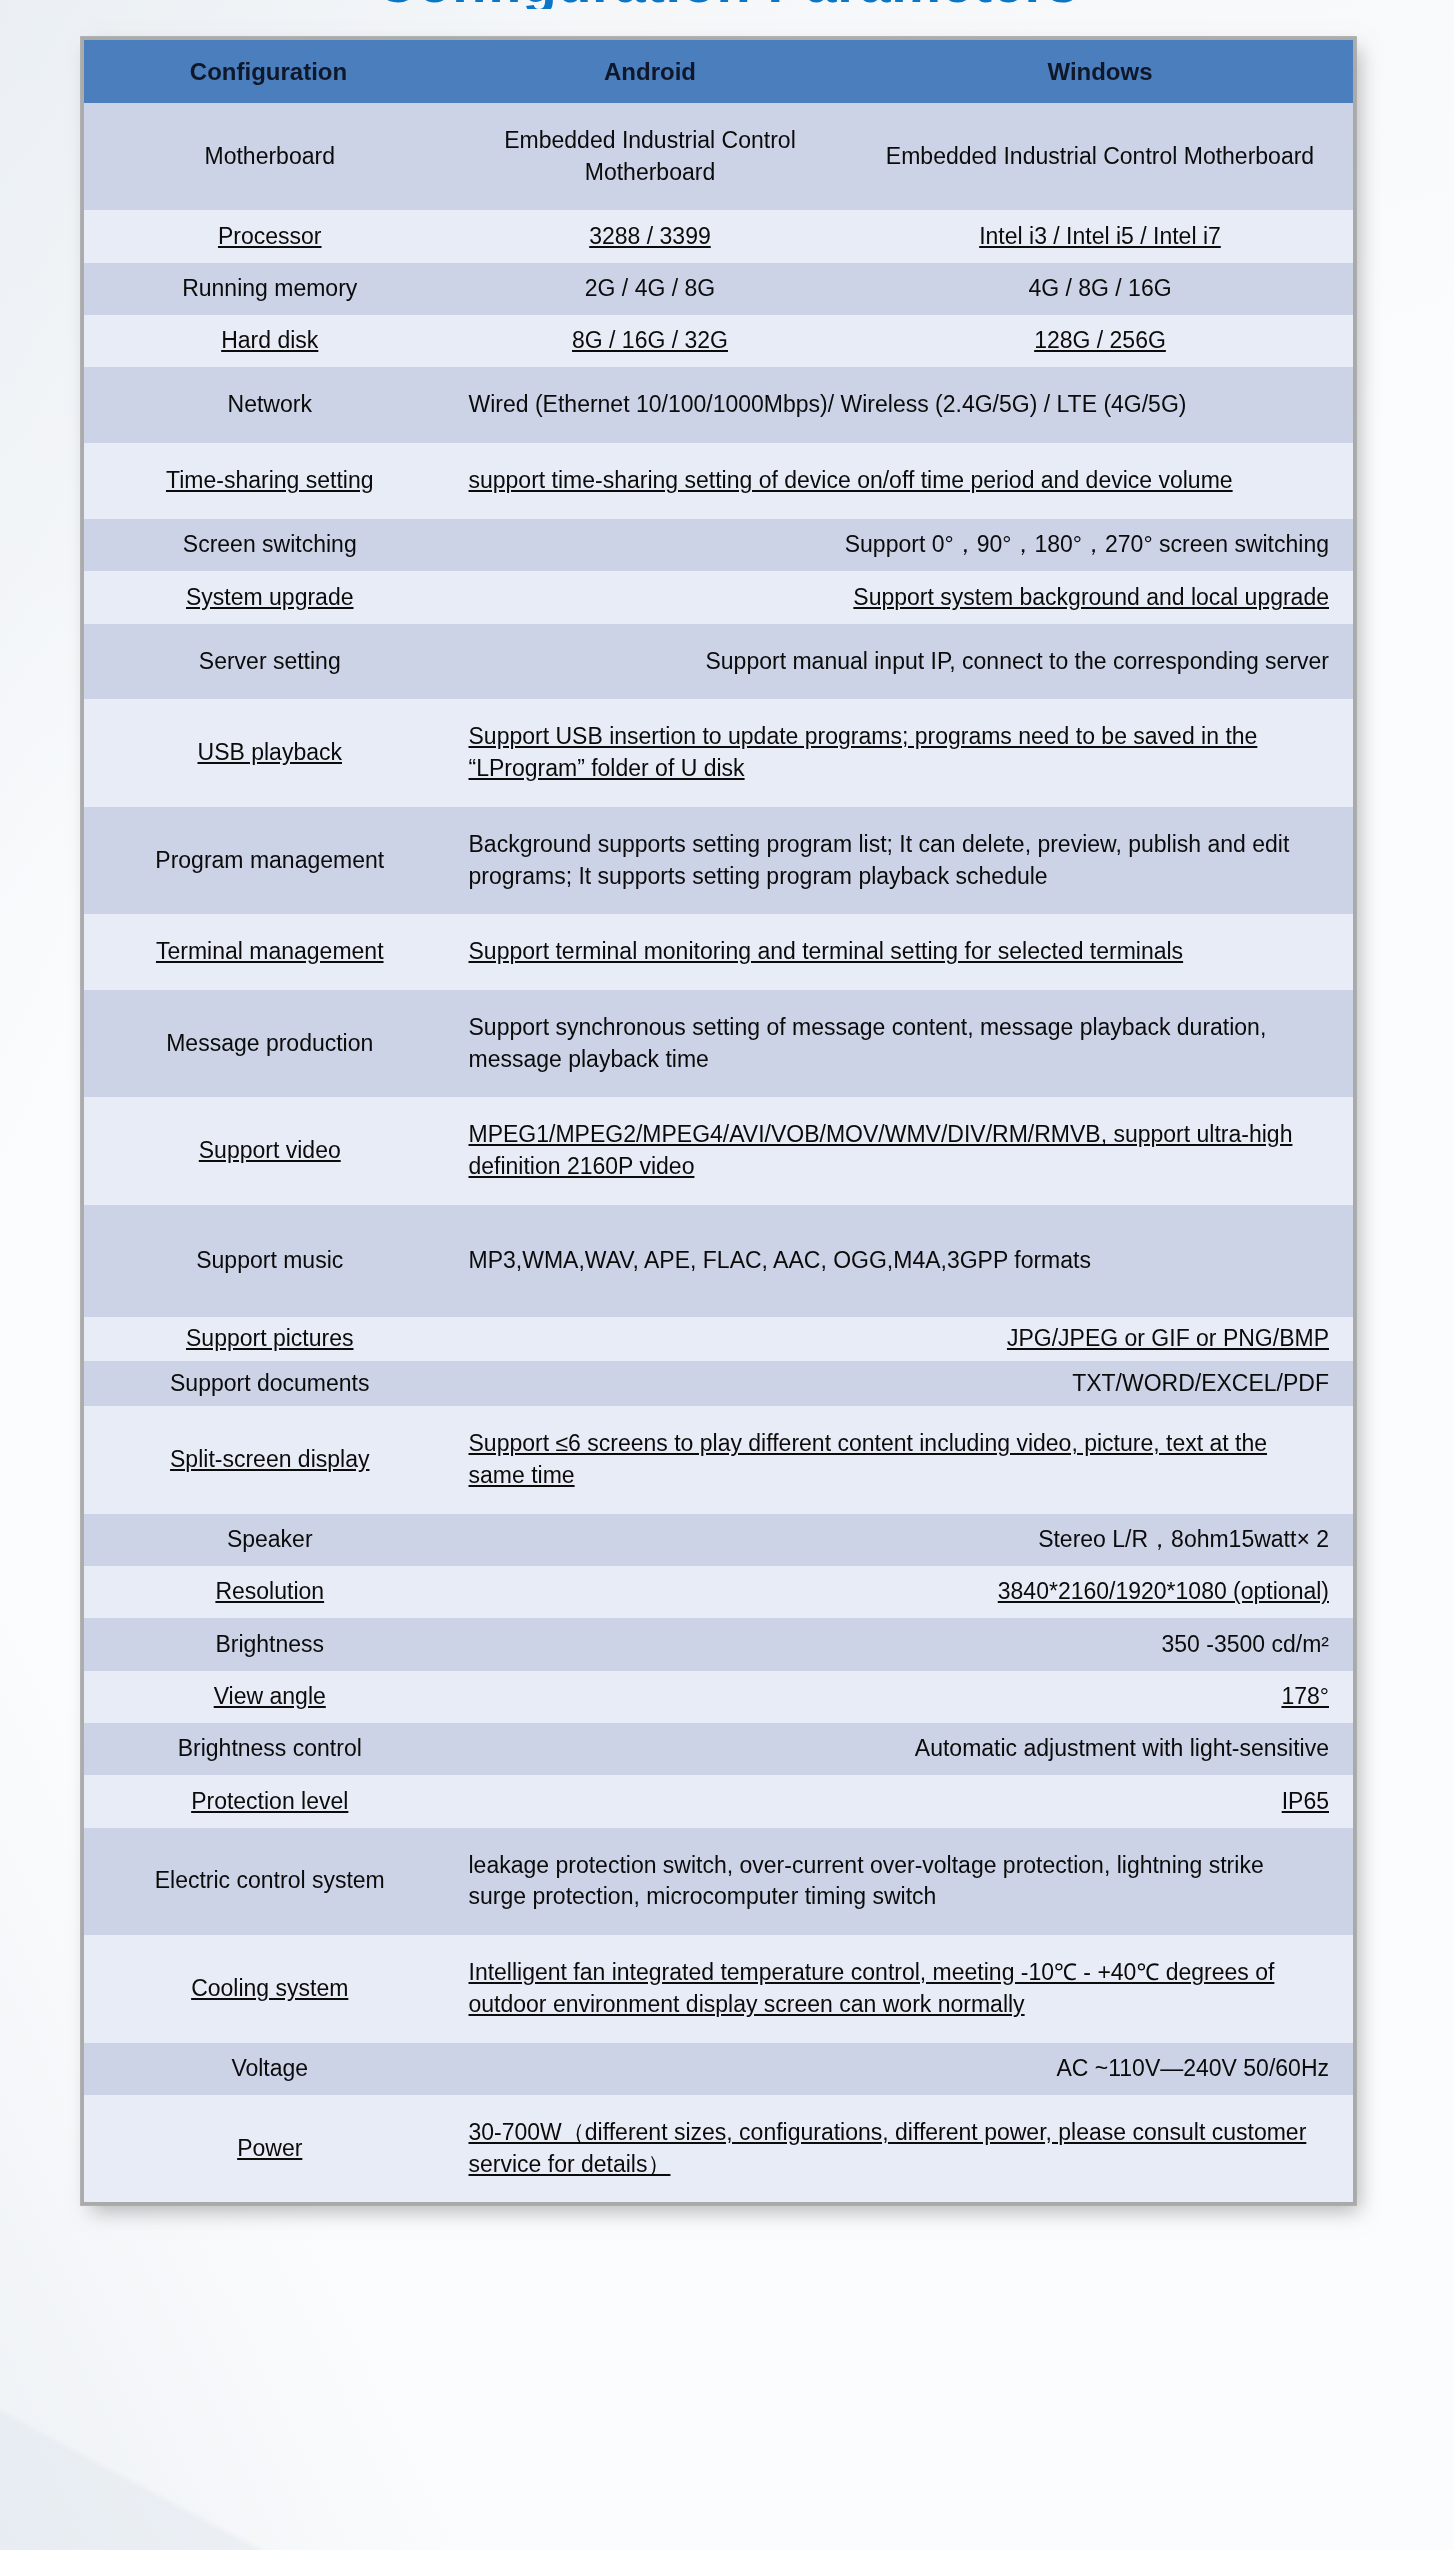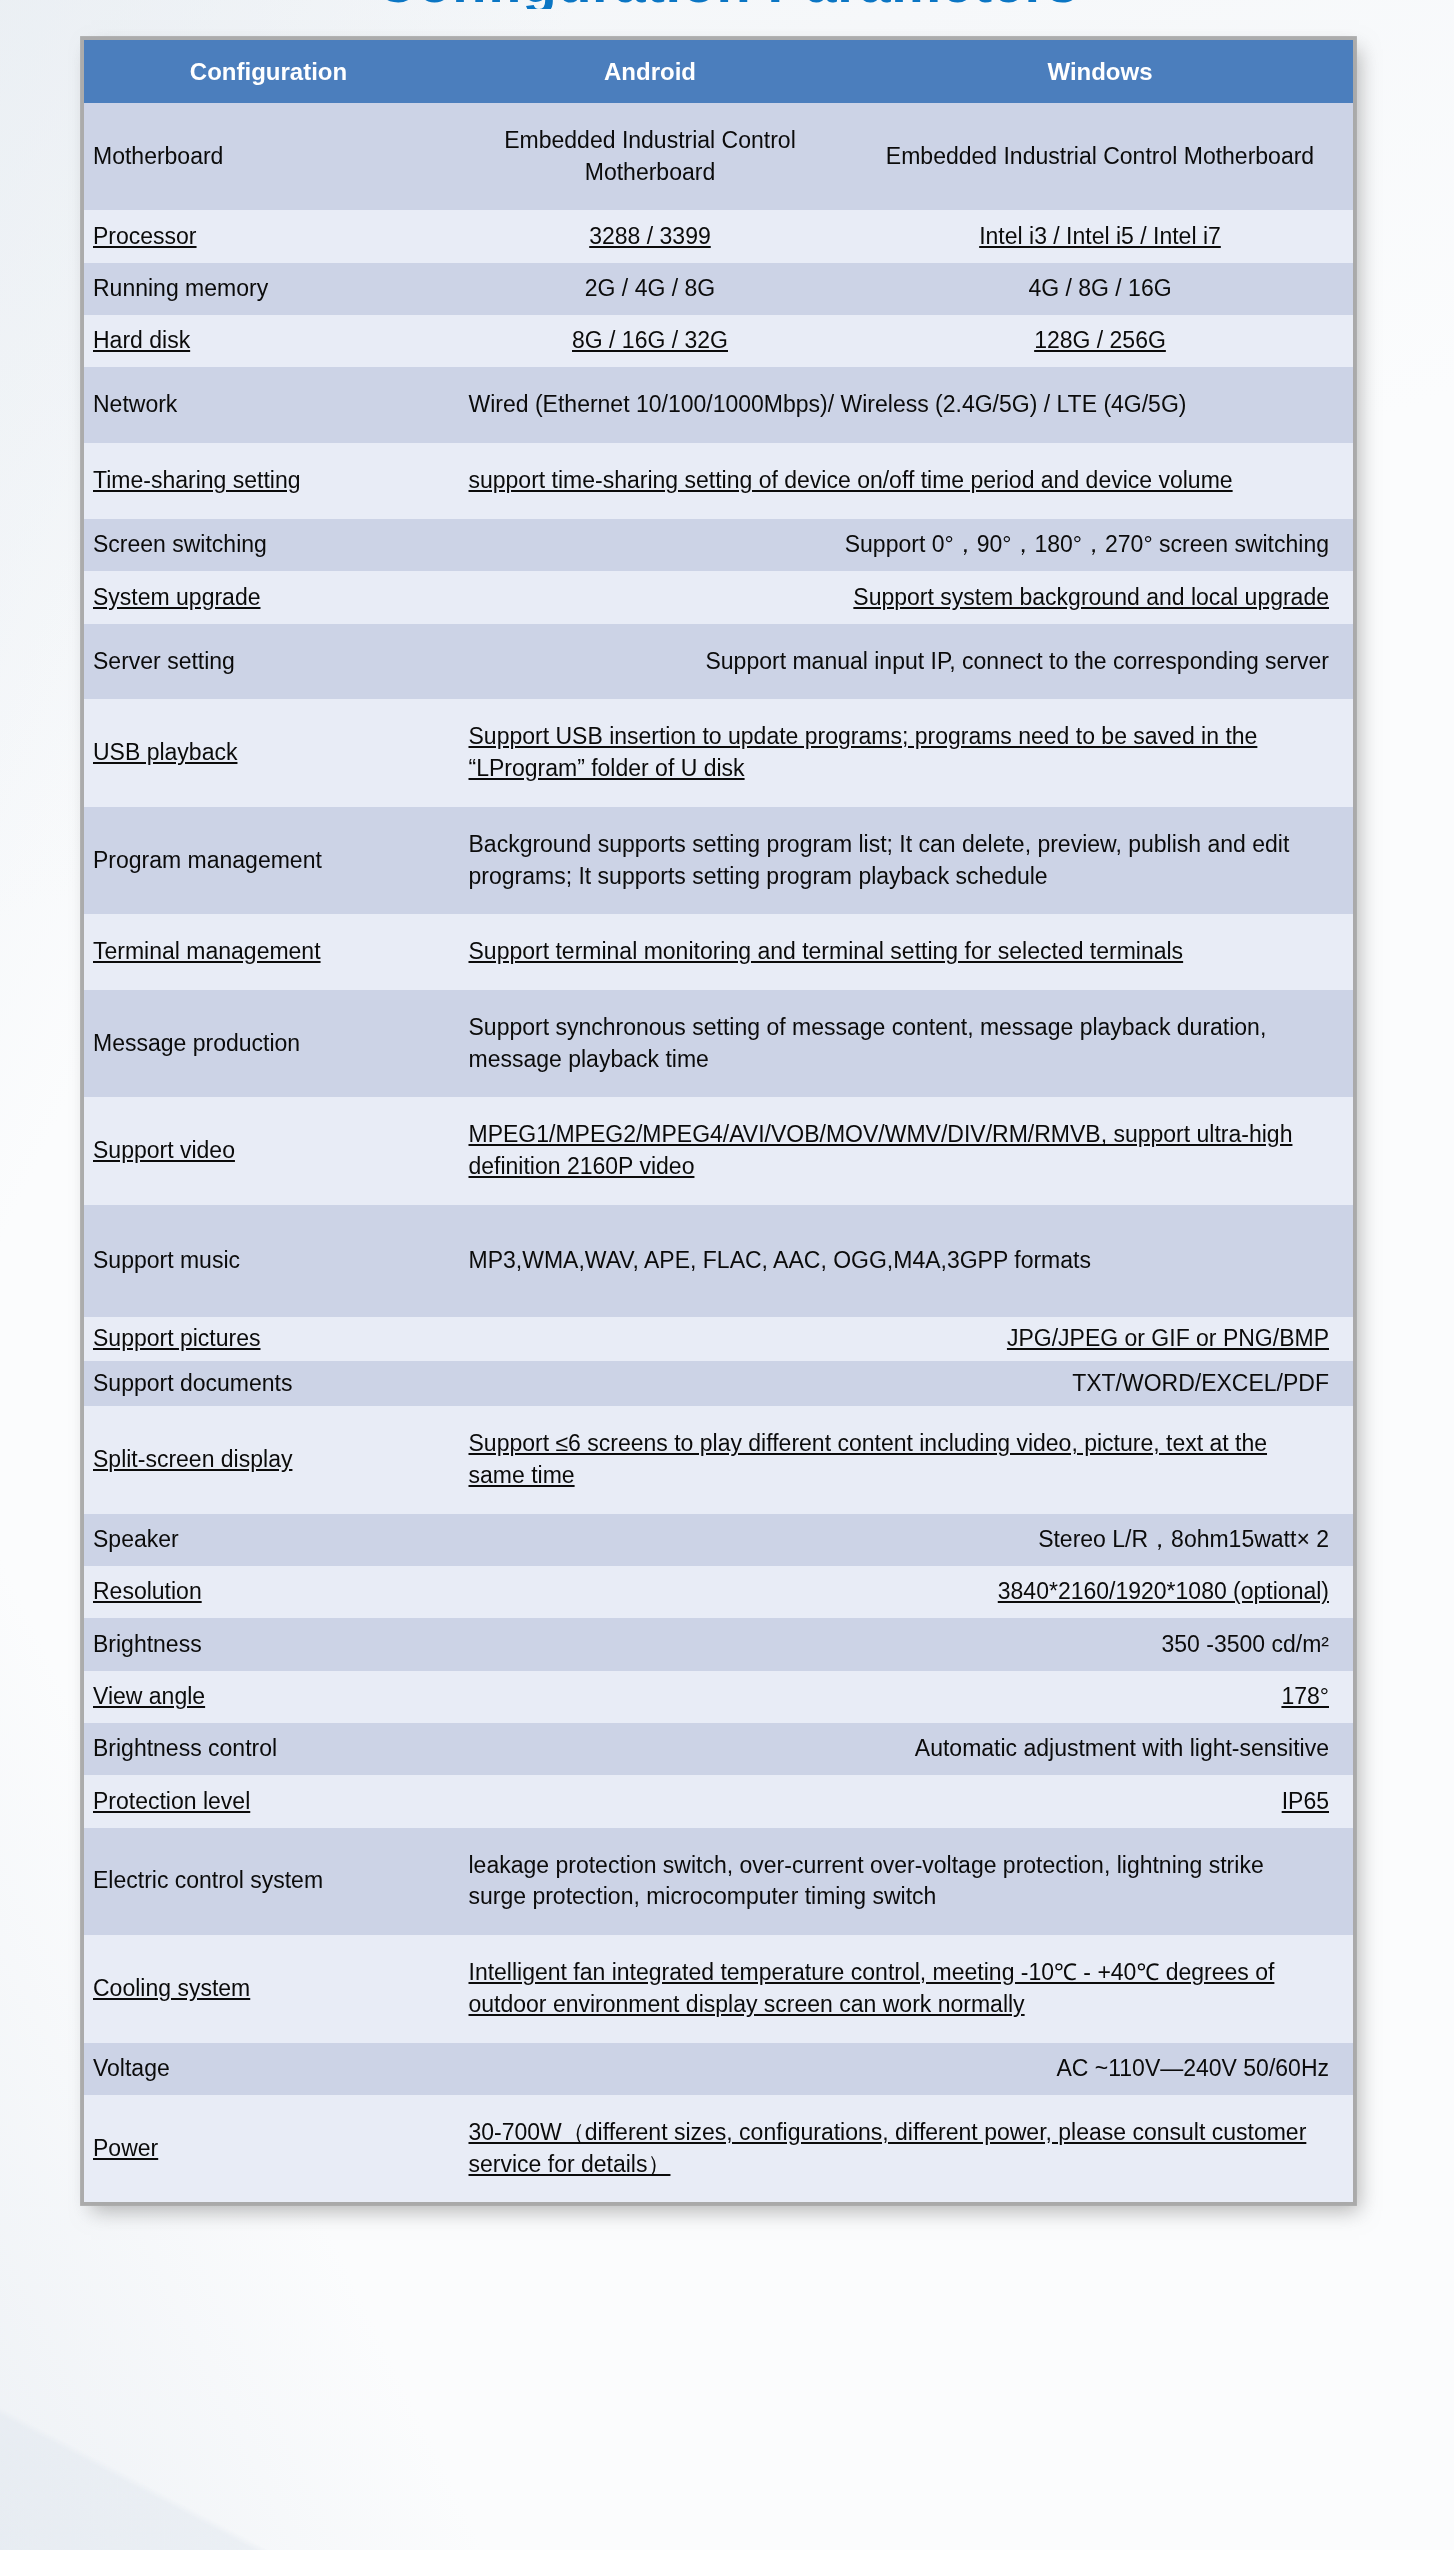--- a/index.html
+++ b/index.html
@@ -77,21 +77,21 @@
     width: 1269px;
     table-layout: fixed;
   }
   table.spec col.c1 { width: 369px; }
   table.spec col.c2 { width: 394px; }
   table.spec col.c3 { width: 506px; }
 
   
   thead th {
     background: #4b7ebd;
-    color: #ffffff;
+    color: #0f172a;
     font-size: 24px;
     font-weight: bold;
     height: 63px;
     vertical-align: middle;
     text-align: center;
     border: none;
   }
 
   
   tbody td {
@@ -99,21 +99,21 @@
     color: #0b0b0b;
     line-height: 1.38;
     vertical-align: middle;
     border: none;
     padding: 10.3px 14.2px;
   }
   tbody tr.odd  td { background: #ccd3e6; }
   tbody tr.even td { background: #e8ecf6; text-decoration: underline; }
 
   td.label {
-    text-align: left;
+    text-align: center;
     padding-left: 9px;
     padding-right: 6.5px;
   }
   td.val-c {  
     text-align: center;
   }
   td.span-center { 
     text-align: right;
     padding-left: 15.5px;
     padding-right: 24px;

